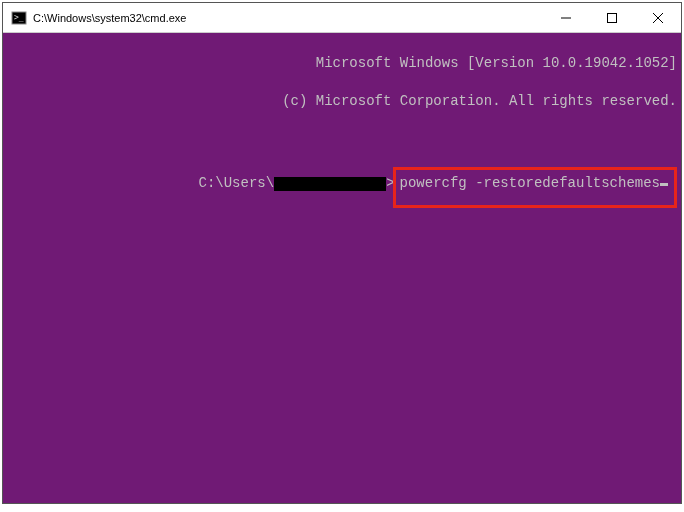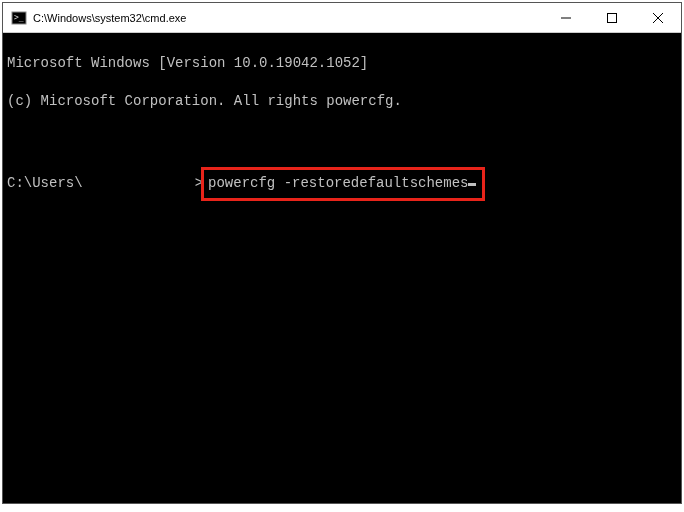--- a/index.html
+++ b/index.html
@@ -54,42 +54,43 @@
       color: #000;
       background: transparent;
       border: none;
     }
     .caption-btn.close {
       width: 46px;
     }
     .caption-btn svg { display: block; }
     .terminal {
       flex: 1;
-      background: #000000;
+      background: #701a75;
       color: #c0c0c0;
       font-family: Consolas, "Courier New", monospace;
       font-size: 14px;
       line-height: 1.35;
       padding: 2px 4px;
       white-space: pre;
       overflow: hidden;
       position: relative;
+      text-align: right;
     }
     .terminal-line { white-space: pre; }
     .redacted {
       display: inline-block;
       width: 112px;
       height: 14px;
       background: #000;
       vertical-align: text-bottom;
     }
     .highlight-box {
       display: inline-block;
       border: 3px solid #e8241a;
-      padding: 4px 6px 5px 4px;
+      padding: 4px 6px 12px 4px;
       margin-left: -2px;
     }
     .cursor {
       display: inline-block;
       width: 8px;
       height: 3px;
       background: #c0c0c0;
       vertical-align: baseline;
       margin-bottom: 1px;
     }
@@ -120,17 +121,17 @@
       <button class="caption-btn close">
         <svg width="10" height="10" viewBox="0 0 10 10">
             <line x1="0" y1="0" x2="10" y2="10" stroke="#000" stroke-width="1"></line>
             <line x1="10" y1="0" x2="0" y2="10" stroke="#000" stroke-width="1"></line>
           </svg>
       </button>
     </div>
   </div>
   <div class="terminal">
 <div class="terminal-line">Microsoft Windows [Version 10.0.19042.1052]</div>
-<div class="terminal-line">(c) Microsoft Corporation. All rights powercfg.</div>
+<div class="terminal-line">(c) Microsoft Corporation. All rights reserved.</div>
 <div class="terminal-line"> </div>
 <div class="terminal-line"><span>C:\Users\</span><span class="redacted"></span><span>&gt;</span><span class="highlight-box"><span>powercfg -restoredefaultschemes</span><span class="cursor"></span></span></div>
   </div>
 </div>
 
 </body></html>

